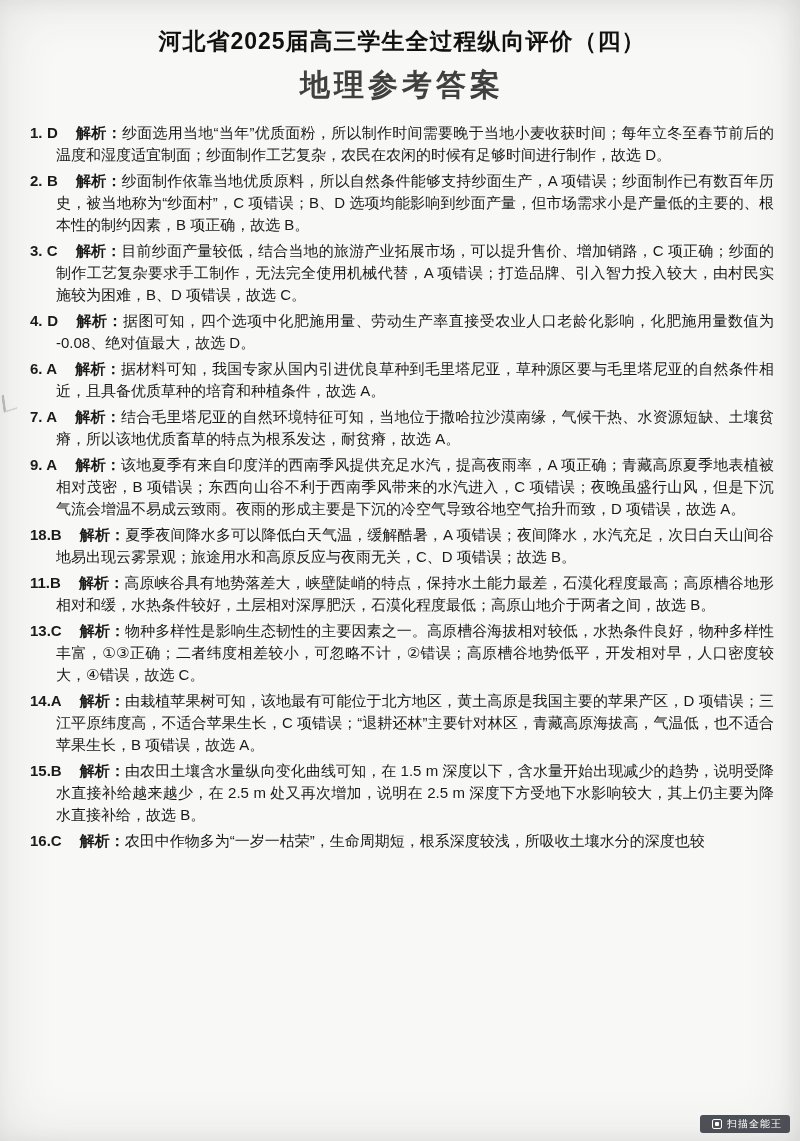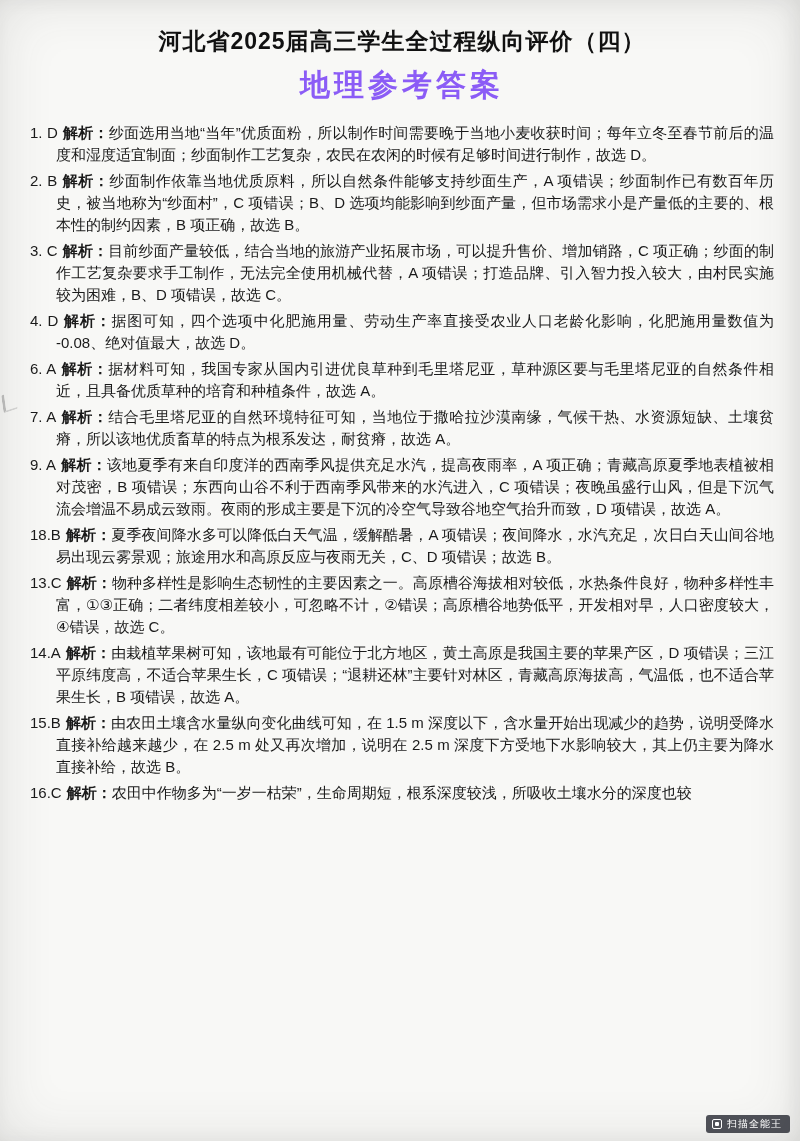--- a/index.html
+++ b/index.html
@@ -25,49 +25,49 @@
     font-weight:bold;
     letter-spacing:1px;
     color:#111;
   }
   .subtitle{
     margin:2px 0 16px;
     text-align:center;
     font-size:30px;
     font-weight:bold;
     letter-spacing:4px;
-    color:#8b5cf6;
+    color:#404040;
   }
   .answers{width:744px;}
   .item{
     margin:0 0 4px;
     font-size:15px;
     line-height:22px;
     padding-left:26px;
     text-indent:-26px;
     text-align:justify;
     color:#1a1a1a;
   }
-  .prefix{font-weight:normal;margin-right:5px;white-space:nowrap;}
+  .prefix{font-weight:bold;margin-right:18px;white-space:nowrap;}
   .label{font-weight:bold;}
   .artifact{
     position:absolute;left:2px;top:393px;
     width:12px;height:16px;
     border-left:3px solid rgba(120,120,120,0.45);
     border-bottom:2px solid rgba(150,150,150,0.35);
     transform:rotate(-18deg) skewX(-10deg);
     border-radius:2px;
   }
   .watermark{
     position:absolute;right:10px;bottom:8px;
     background:rgba(42,44,52,0.82);
     color:#fff;
     font-size:10px;
     line-height:10px;
-    padding:4px 8px 4px 6px;
+    padding:4px 8px 4px 12px;
     border-radius:3px;
     display:flex;align-items:center;gap:5px;
     letter-spacing:1px;
   }
   .wm-icon{
     width:10px;height:10px;
     border:1px solid #fff;
     border-radius:2px;
     position:relative;
     display:inline-block;
@@ -90,20 +90,21 @@
 
   <div class="answers">
     <p class="item"><span class="prefix">1. D</span><span class="label">解析：</span><span class="txt">纱面选用当地“当年”优质面粉，所以制作时间需要晚于当地小麦收获时间；每年立冬至春节前后的温度和湿度适宜制面；纱面制作工艺复杂，农民在农闲的时候有足够时间进行制作，故选 D。</span></p>
     <p class="item"><span class="prefix">2. B</span><span class="label">解析：</span><span class="txt">纱面制作依靠当地优质原料，所以自然条件能够支持纱面生产，A 项错误；纱面制作已有数百年历史，被当地称为“纱面村”，C 项错误；B、D 选项均能影响到纱面产量，但市场需求小是产量低的主要的、根本性的制约因素，B 项正确，故选 B。</span></p>
     <p class="item"><span class="prefix">3. C</span><span class="label">解析：</span><span class="txt">目前纱面产量较低，结合当地的旅游产业拓展市场，可以提升售价、增加销路，C 项正确；纱面的制作工艺复杂要求手工制作，无法完全使用机械代替，A 项错误；打造品牌、引入智力投入较大，由村民实施较为困难，B、D 项错误，故选 C。</span></p>
     <p class="item"><span class="prefix">4. D</span><span class="label">解析：</span><span class="txt">据图可知，四个选项中化肥施用量、劳动生产率直接受农业人口老龄化影响，化肥施用量数值为 -0.08、绝对值最大，故选 D。</span></p>
     <p class="item"><span class="prefix">6. A</span><span class="label">解析：</span><span class="txt">据材料可知，我国专家从国内引进优良草种到毛里塔尼亚，草种源区要与毛里塔尼亚的自然条件相近，且具备优质草种的培育和种植条件，故选 A。</span></p>
     <p class="item"><span class="prefix">7. A</span><span class="label">解析：</span><span class="txt">结合毛里塔尼亚的自然环境特征可知，当地位于撒哈拉沙漠南缘，气候干热、水资源短缺、土壤贫瘠，所以该地优质畜草的特点为根系发达，耐贫瘠，故选 A。</span></p>
     <p class="item"><span class="prefix">9. A</span><span class="label">解析：</span><span class="txt">该地夏季有来自印度洋的西南季风提供充足水汽，提高夜雨率，A 项正确；青藏高原夏季地表植被相对茂密，B 项错误；东西向山谷不利于西南季风带来的水汽进入，C 项错误；夜晚虽盛行山风，但是下沉气流会增温不易成云致雨。夜雨的形成主要是下沉的冷空气导致谷地空气抬升而致，D 项错误，故选 A。</span></p>
     <p class="item"><span class="prefix">18.B</span><span class="label">解析：</span><span class="txt">夏季夜间降水多可以降低白天气温，缓解酷暑，A 项错误；夜间降水，水汽充足，次日白天山间谷地易出现云雾景观；旅途用水和高原反应与夜雨无关，C、D 项错误；故选 B。</span></p>
+    <p class="item"><span class="prefix">11.B</span><span class="label">解析：</span><span class="txt">高原峡谷具有地势落差大，峡壁陡峭的特点，保持水土能力最差，石漠化程度最高；高原槽谷地形相对和缓，水热条件较好，土层相对深厚肥沃，石漠化程度最低；高原山地介于两者之间，故选 B。</span></p>
     <p class="item"><span class="prefix">13.C</span><span class="label">解析：</span><span class="txt">物种多样性是影响生态韧性的主要因素之一。高原槽谷海拔相对较低，水热条件良好，物种多样性丰富，①③正确；二者纬度相差较小，可忽略不计，②错误；高原槽谷地势低平，开发相对早，人口密度较大，④错误，故选 C。</span></p>
     <p class="item"><span class="prefix">14.A</span><span class="label">解析：</span><span class="txt">由栽植苹果树可知，该地最有可能位于北方地区，黄土高原是我国主要的苹果产区，D 项错误；三江平原纬度高，不适合苹果生长，C 项错误；“退耕还林”主要针对林区，青藏高原海拔高，气温低，也不适合苹果生长，B 项错误，故选 A。</span></p>
     <p class="item"><span class="prefix">15.B</span><span class="label">解析：</span><span class="txt">由农田土壤含水量纵向变化曲线可知，在 1.5 m 深度以下，含水量开始出现减少的趋势，说明受降水直接补给越来越少，在 2.5 m 处又再次增加，说明在 2.5 m 深度下方受地下水影响较大，其上仍主要为降水直接补给，故选 B。</span></p>
     <p class="item"><span class="prefix">16.C</span><span class="label">解析：</span><span class="txt">农田中作物多为“一岁一枯荣”，生命周期短，根系深度较浅，所吸收土壤水分的深度也较</span></p>
   </div>
 
   <div class="artifact"></div>
 
   <div class="watermark">
     <span class="wm-icon"></span>

